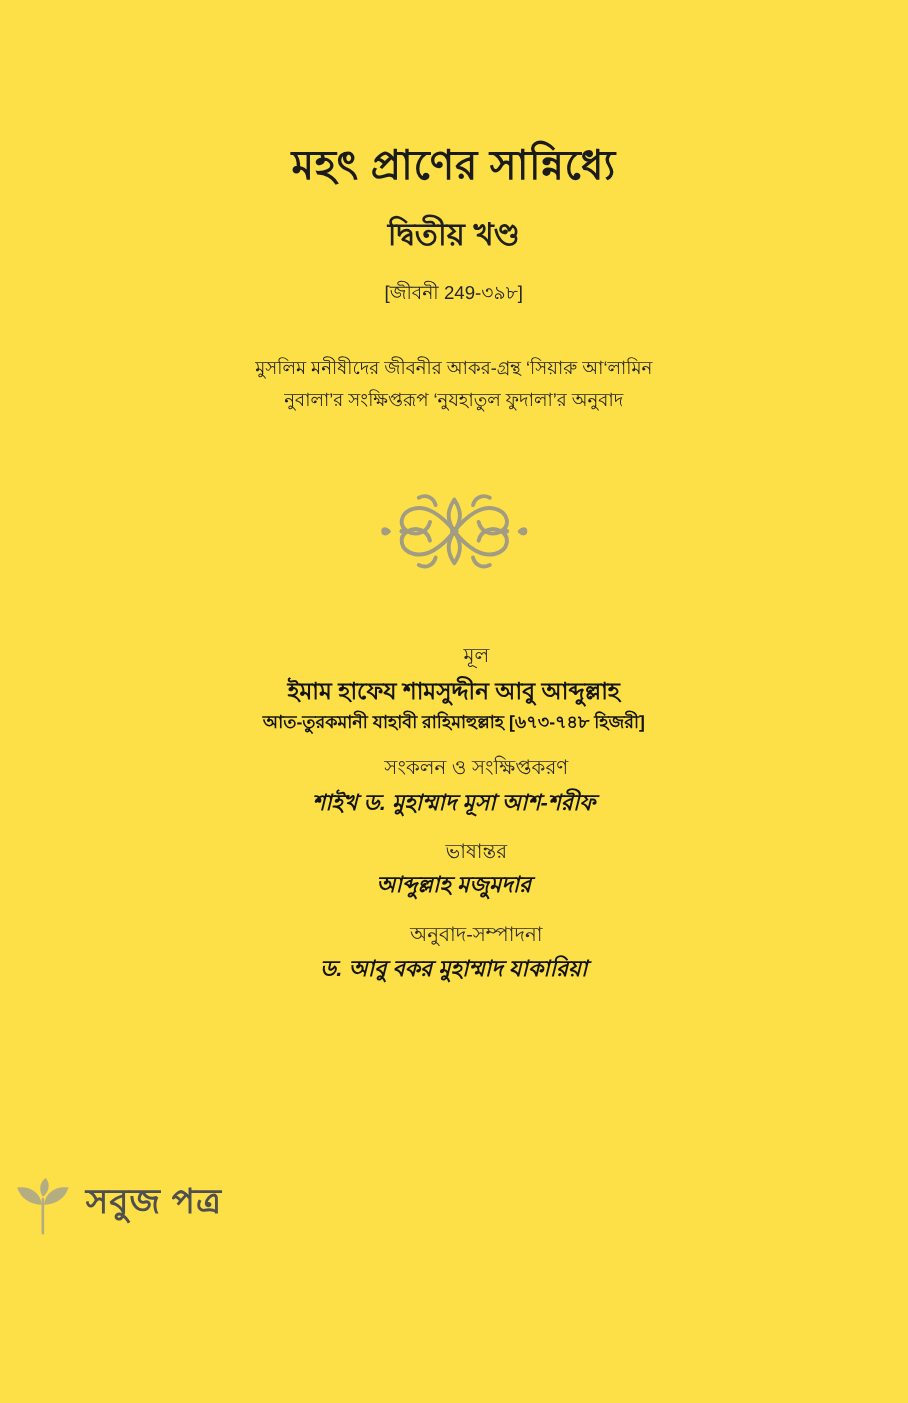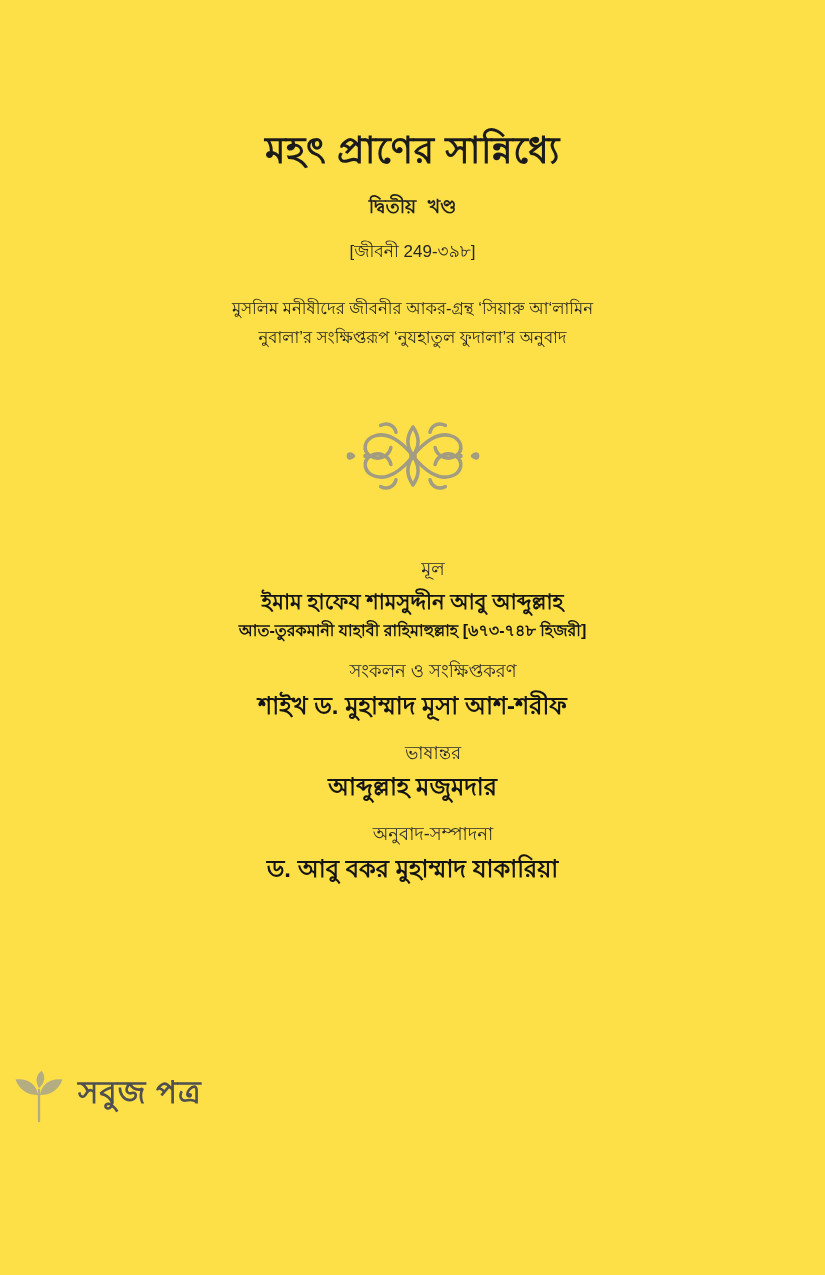--- a/index.html
+++ b/index.html
@@ -33,35 +33,34 @@
   }
   .book-title {
     font-size: 37px;
     font-weight: 700;
     letter-spacing: 0.5px;
     line-height: 1.25;
     color: #1b1b1b;
   }
   .volume {
     margin-top: 18px;
-    font-size: 19px;
+    font-size: 28px;
     font-weight: 700;
     color: #1f1f1f;
-    font-family: Liberation Mono, monospace;
   }
   .range {
     margin-top: 14px;
     font-size: 17px;
     font-weight: 400;
     color: #262626;
   }
 
   
   .subtitle-block {
-    margin-top: 28px;
+    margin-top: 40px;
     text-align: center;
     line-height: 1.75;
     font-size: 16.5px;
     color: #1f1f1f;
   }
   .subtitle-line {
     display: block;
   }
 
   
@@ -89,21 +88,22 @@
     padding-left: 41px;
   }
   .credit-name {
     font-size: 21px;
     font-weight: 700;
     color: #141414;
     line-height: 1.45;
     margin-top: 2px;
   }
   .credit-name.small {
-    font-size: 24px;
+    font-size: 20px;
+    font-style: italic;
   }
   .credit-name.sub {
     font-size: 16px;
   }
 
   
   .publisher {
     position: absolute;
     left: 0;
     right: 0;

